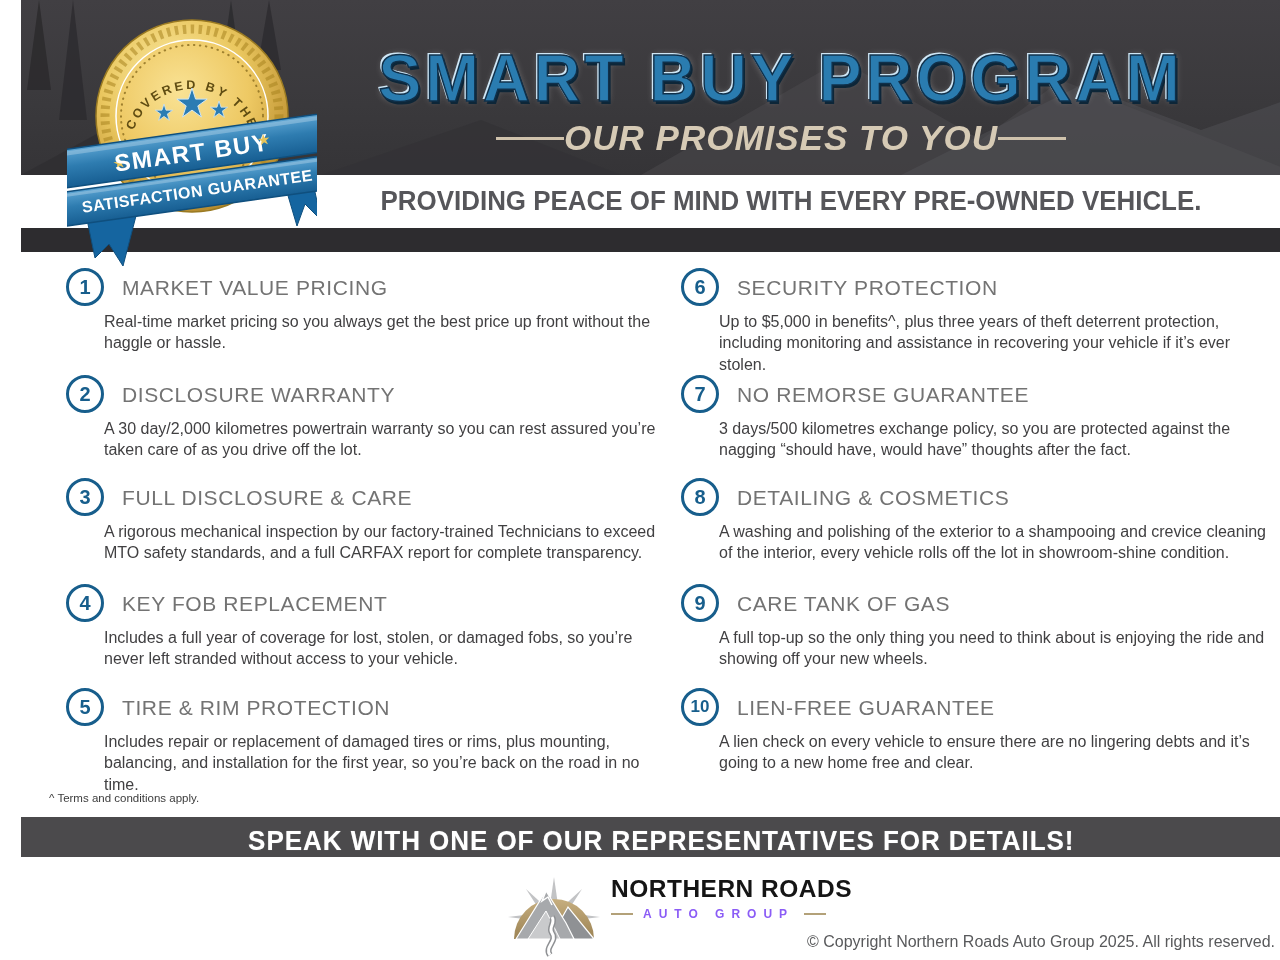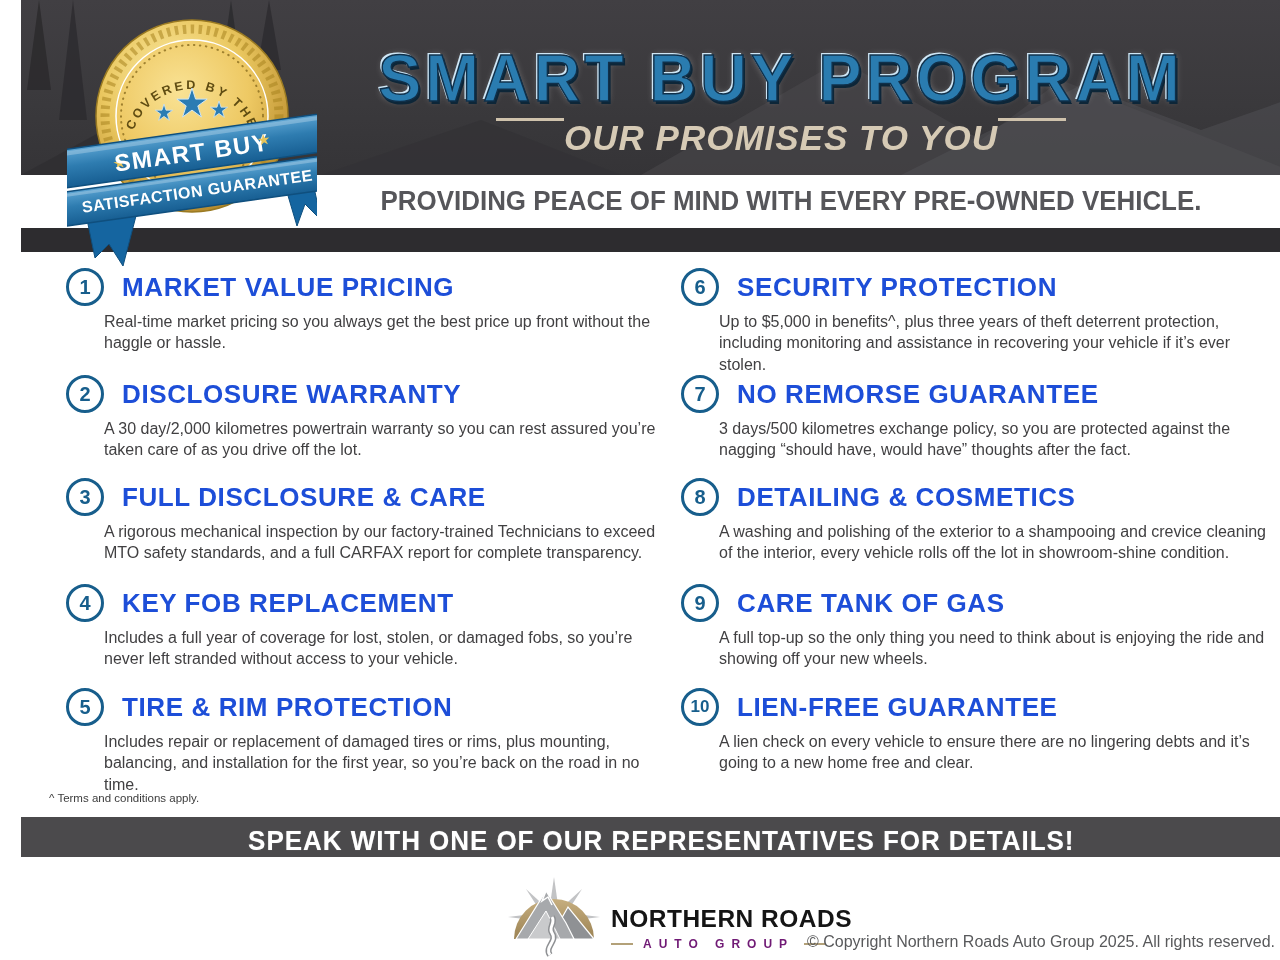--- a/index.html
+++ b/index.html
@@ -8,21 +8,21 @@
 
   
   .header{position:absolute; left:0; top:0; width:1280px; height:175px;
           background:linear-gradient(180deg,#413f43 0%,#3a393c 60%,#353437 100%); overflow:hidden;}
   .header svg.scene{position:absolute; left:0; top:0;}
   .hdr-title{position:absolute; left:300px; top:40px; width:920px; text-align:center;
              font-size:66px; font-weight:bold; letter-spacing:4px; color:#2a7cb0;
              -webkit-text-stroke:1.5px #10304a;
              text-shadow:-2px -2px 0 #cfe7f6, 2px 3px 0 #0d2638, 0 0 7px rgba(255,255,255,.30);
              white-space:nowrap; transform:scaleX(.98); transform-origin:center;}
-  .hdr-sub{position:absolute; left:300px; top:118px; width:920px; display:flex; align-items:flex-start; justify-content:center; gap:0;}
+  .hdr-sub{position:absolute; left:300px; top:118px; width:920px; display:flex; align-items:center; justify-content:center; gap:0;}
   .hdr-sub .dash{width:68px; height:3px; background:#cfc2ac;}
   .hdr-sub .subtext{font-size:35px; font-weight:bold; font-style:italic; letter-spacing:1px; color:#d6cab5; white-space:nowrap;}
 
   
   .tagline-strip{position:absolute; left:0; top:175px; width:1174px; height:53px; background:#ffffff;}
   .tagline{position:absolute; left:300px; top:0; width:940px; height:53px; line-height:53px; text-align:center;
            font-size:27px; font-weight:bold; color:#56565a; letter-spacing:0px; white-space:nowrap;
            transform:scaleX(.96); transform-origin:center;}
   .dark-strip{position:absolute; left:0; top:228px; width:1280px; height:24px; background:#2d2c2f;}
 
@@ -31,42 +31,42 @@
 
   
   .content{position:absolute; left:0; top:252px; width:1280px; height:540px; background:#ffffff;}
   .col{position:absolute; top:16px; height:524px;}
   .col-left{left:45px; width:590px;}
   .col-right{left:660px; width:595px;}
   .item{position:absolute; left:0; width:100%;}
   .r1{top:0px;} .r2{top:107px;} .r3{top:210px;} .r4{top:316px;} .r5{top:420px;}
   .num{position:absolute; left:0; top:0; width:32px; height:32px; border:3.5px solid #175e8c; border-radius:50%;
        color:#175e8c; font-size:20px; font-weight:bold; text-align:center; line-height:32px;}
-  .ptitle{margin-left:56px; height:39px; line-height:39px; font-size:26px; font-weight:bold; letter-spacing:.6px;
-          color:#1d4ed8; white-space:nowrap;}
+  .ptitle{margin-left:56px; height:39px; line-height:39px; font-size:21px; font-weight:normal; letter-spacing:.6px;
+          color:#737373; white-space:nowrap;}
   .pdesc{margin-left:38px; margin-top:4px; font-size:16px; line-height:1.33; color:#414042; max-width:552px;}
 
   .footnote{position:absolute; left:28px; top:792px; font-size:11.5px; color:#3c3c3c;}
 
   
   .banner{position:absolute; left:0; top:817px; width:1280px; height:40px; background:#4b4a4c;
           display:flex; align-items:flex-end; justify-content:center;}
   .banner .btext{font-size:28px; font-weight:bold; color:#ffffff; letter-spacing:1px; white-space:nowrap;
                  transform:scaleX(.93); transform-origin:center;
                  text-shadow:0 0 1px rgba(255,255,255,.4);}
 
   
   .footer{position:absolute; left:0; top:869px; width:1280px; height:91px; background:#ffffff;}
   .logo-emblem{position:absolute; left:483px; top:6px; width:100px; height:82px;}
-  .logo-text{position:absolute; left:590px; top:36px; width:260px;}
+  .logo-text{position:absolute; left:590px; top:6px; width:260px;}
   .logo-name{font-size:24px; font-weight:bold; color:#151515; letter-spacing:.5px; white-space:nowrap;
              transform:scaleX(1.02); transform-origin:left;}
   .logo-subrow{margin-top:4px; display:flex; align-items:center; gap:10px;}
   .logo-subrow .dash{width:22px; height:2px; background:#b3a179;}
-  .logo-sub{font-size:12px; font-weight:bold; color:#701a75; letter-spacing:7px; white-space:nowrap;}
+  .logo-sub{font-size:12px; font-weight:bold; color:#8b5cf6; letter-spacing:7px; white-space:nowrap;}
   .copyright{position:absolute; right:26px; top:64px; font-size:16px; color:#58595b;}
 </style>
 </head>
 <body>
 
 <div class="poster">
 
   <div class="header">
     <svg class="scene" width="1280" height="175" viewBox="0 0 1280 175">
       <polygon points="620,175 820,60 960,140 1040,80 1280,175" fill="#4a494d" opacity="0.55"></polygon>

